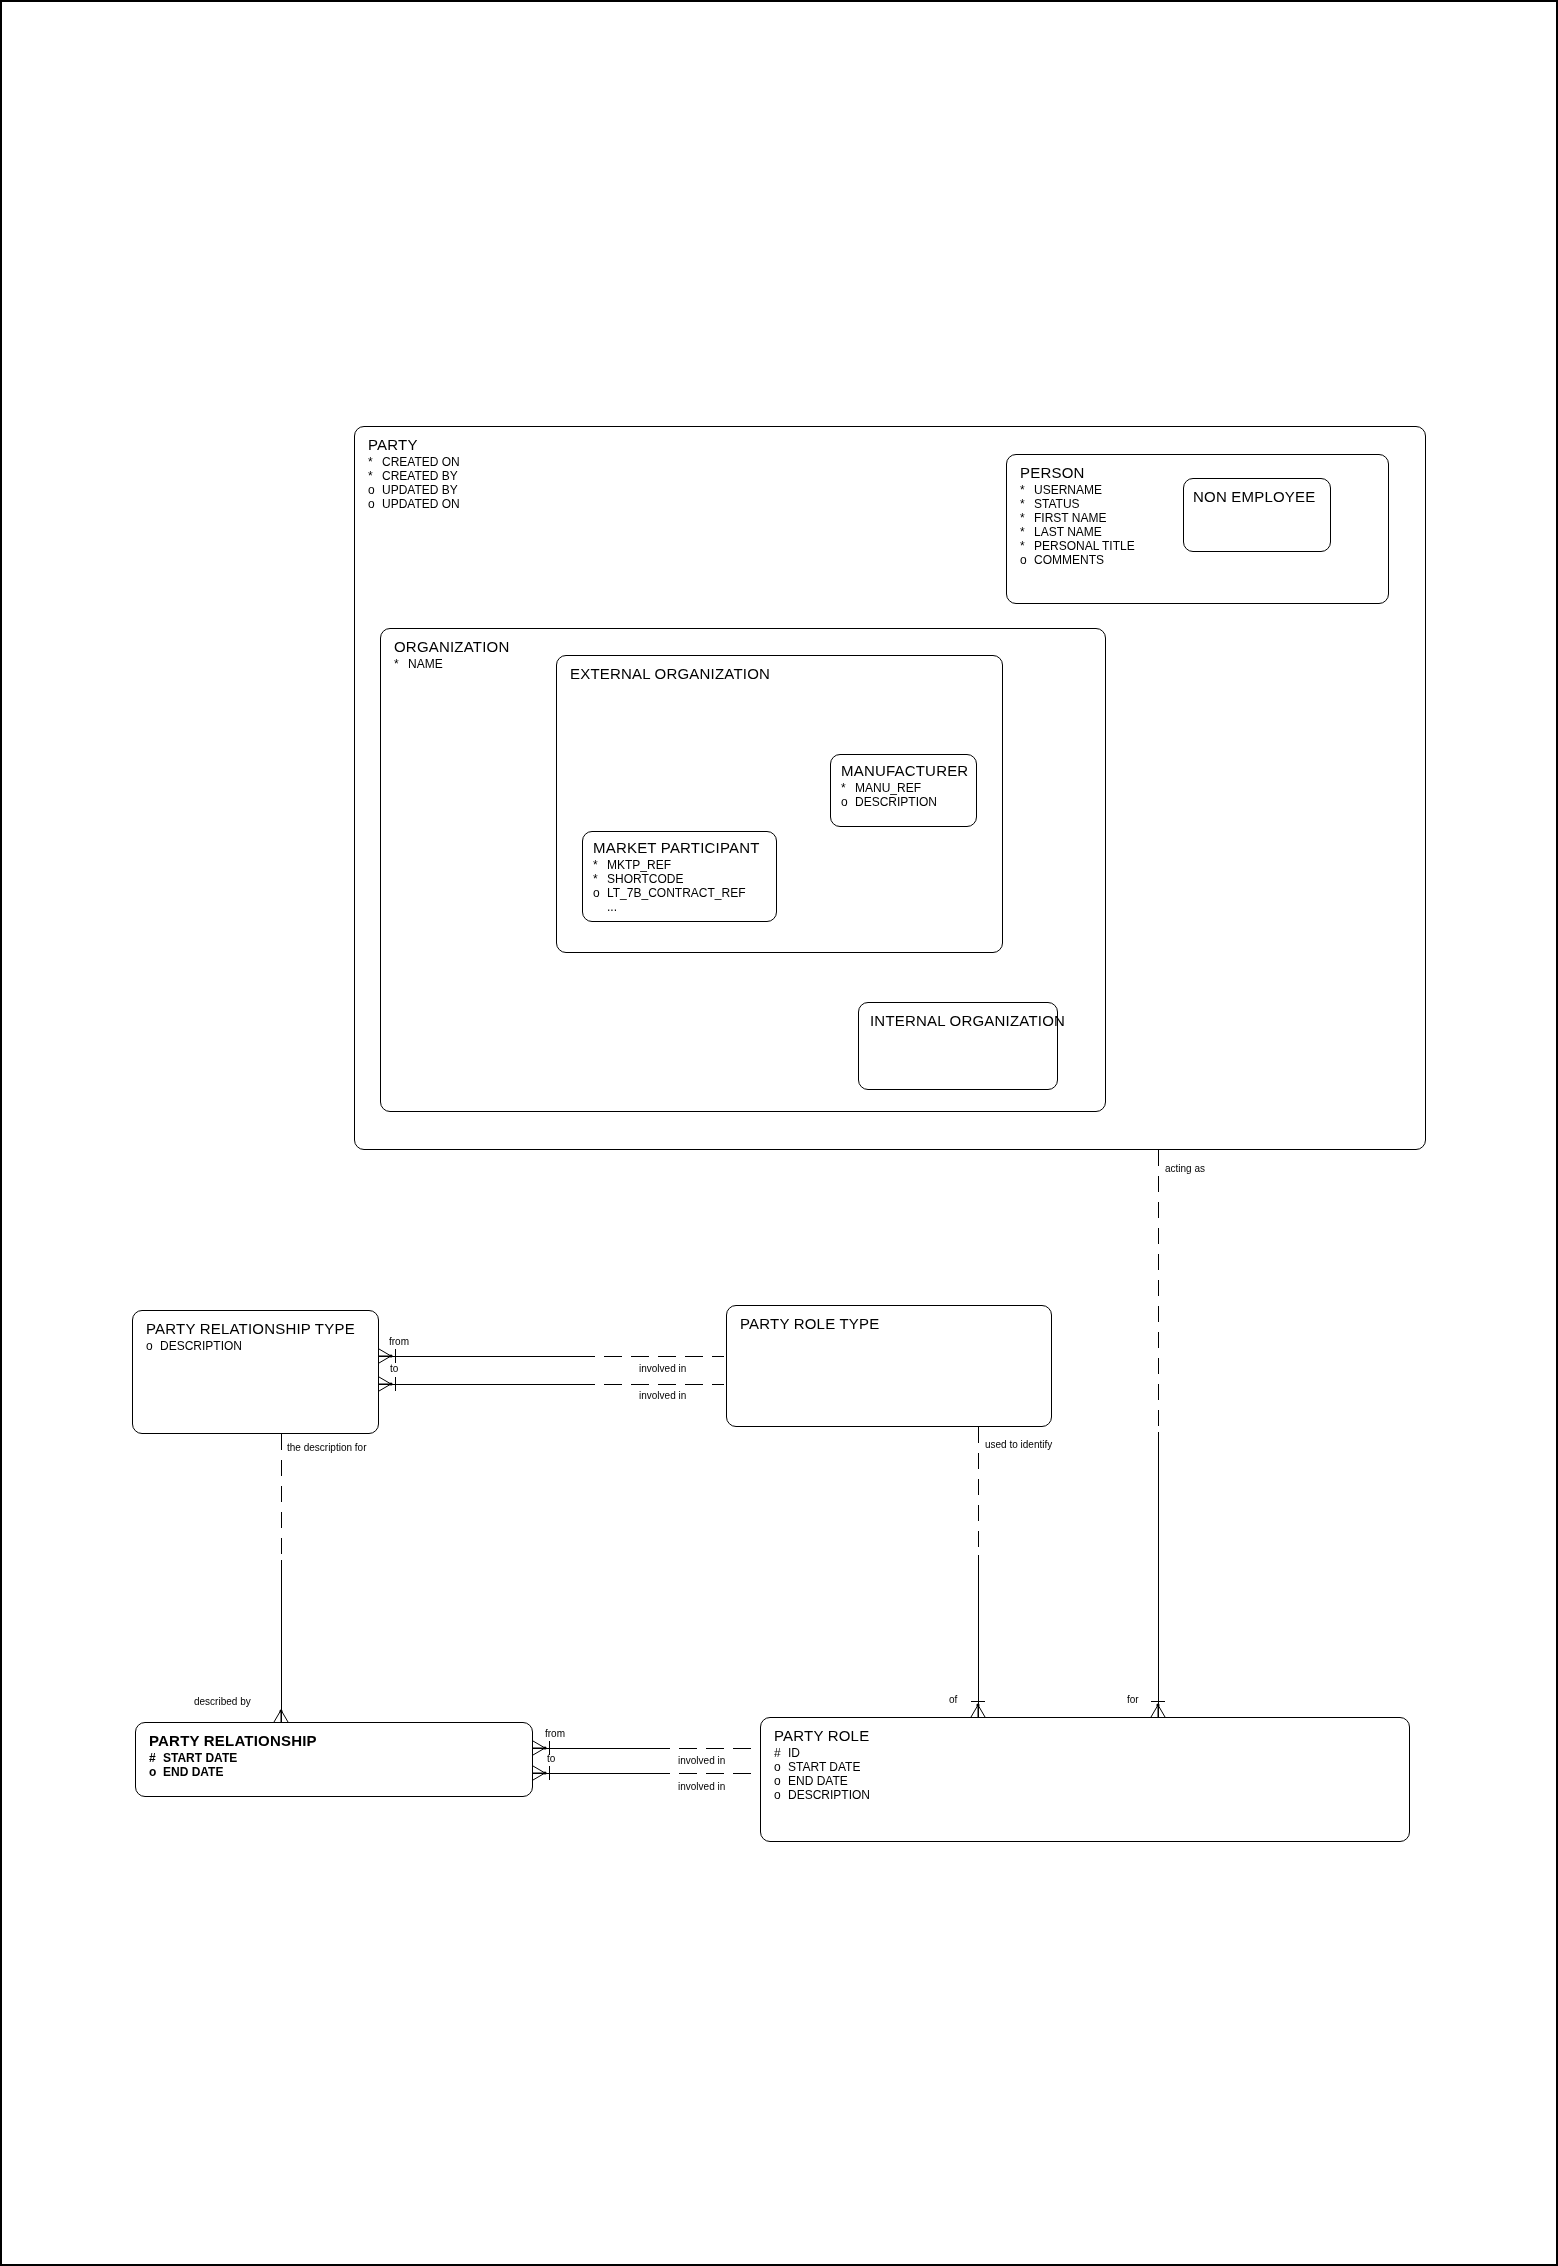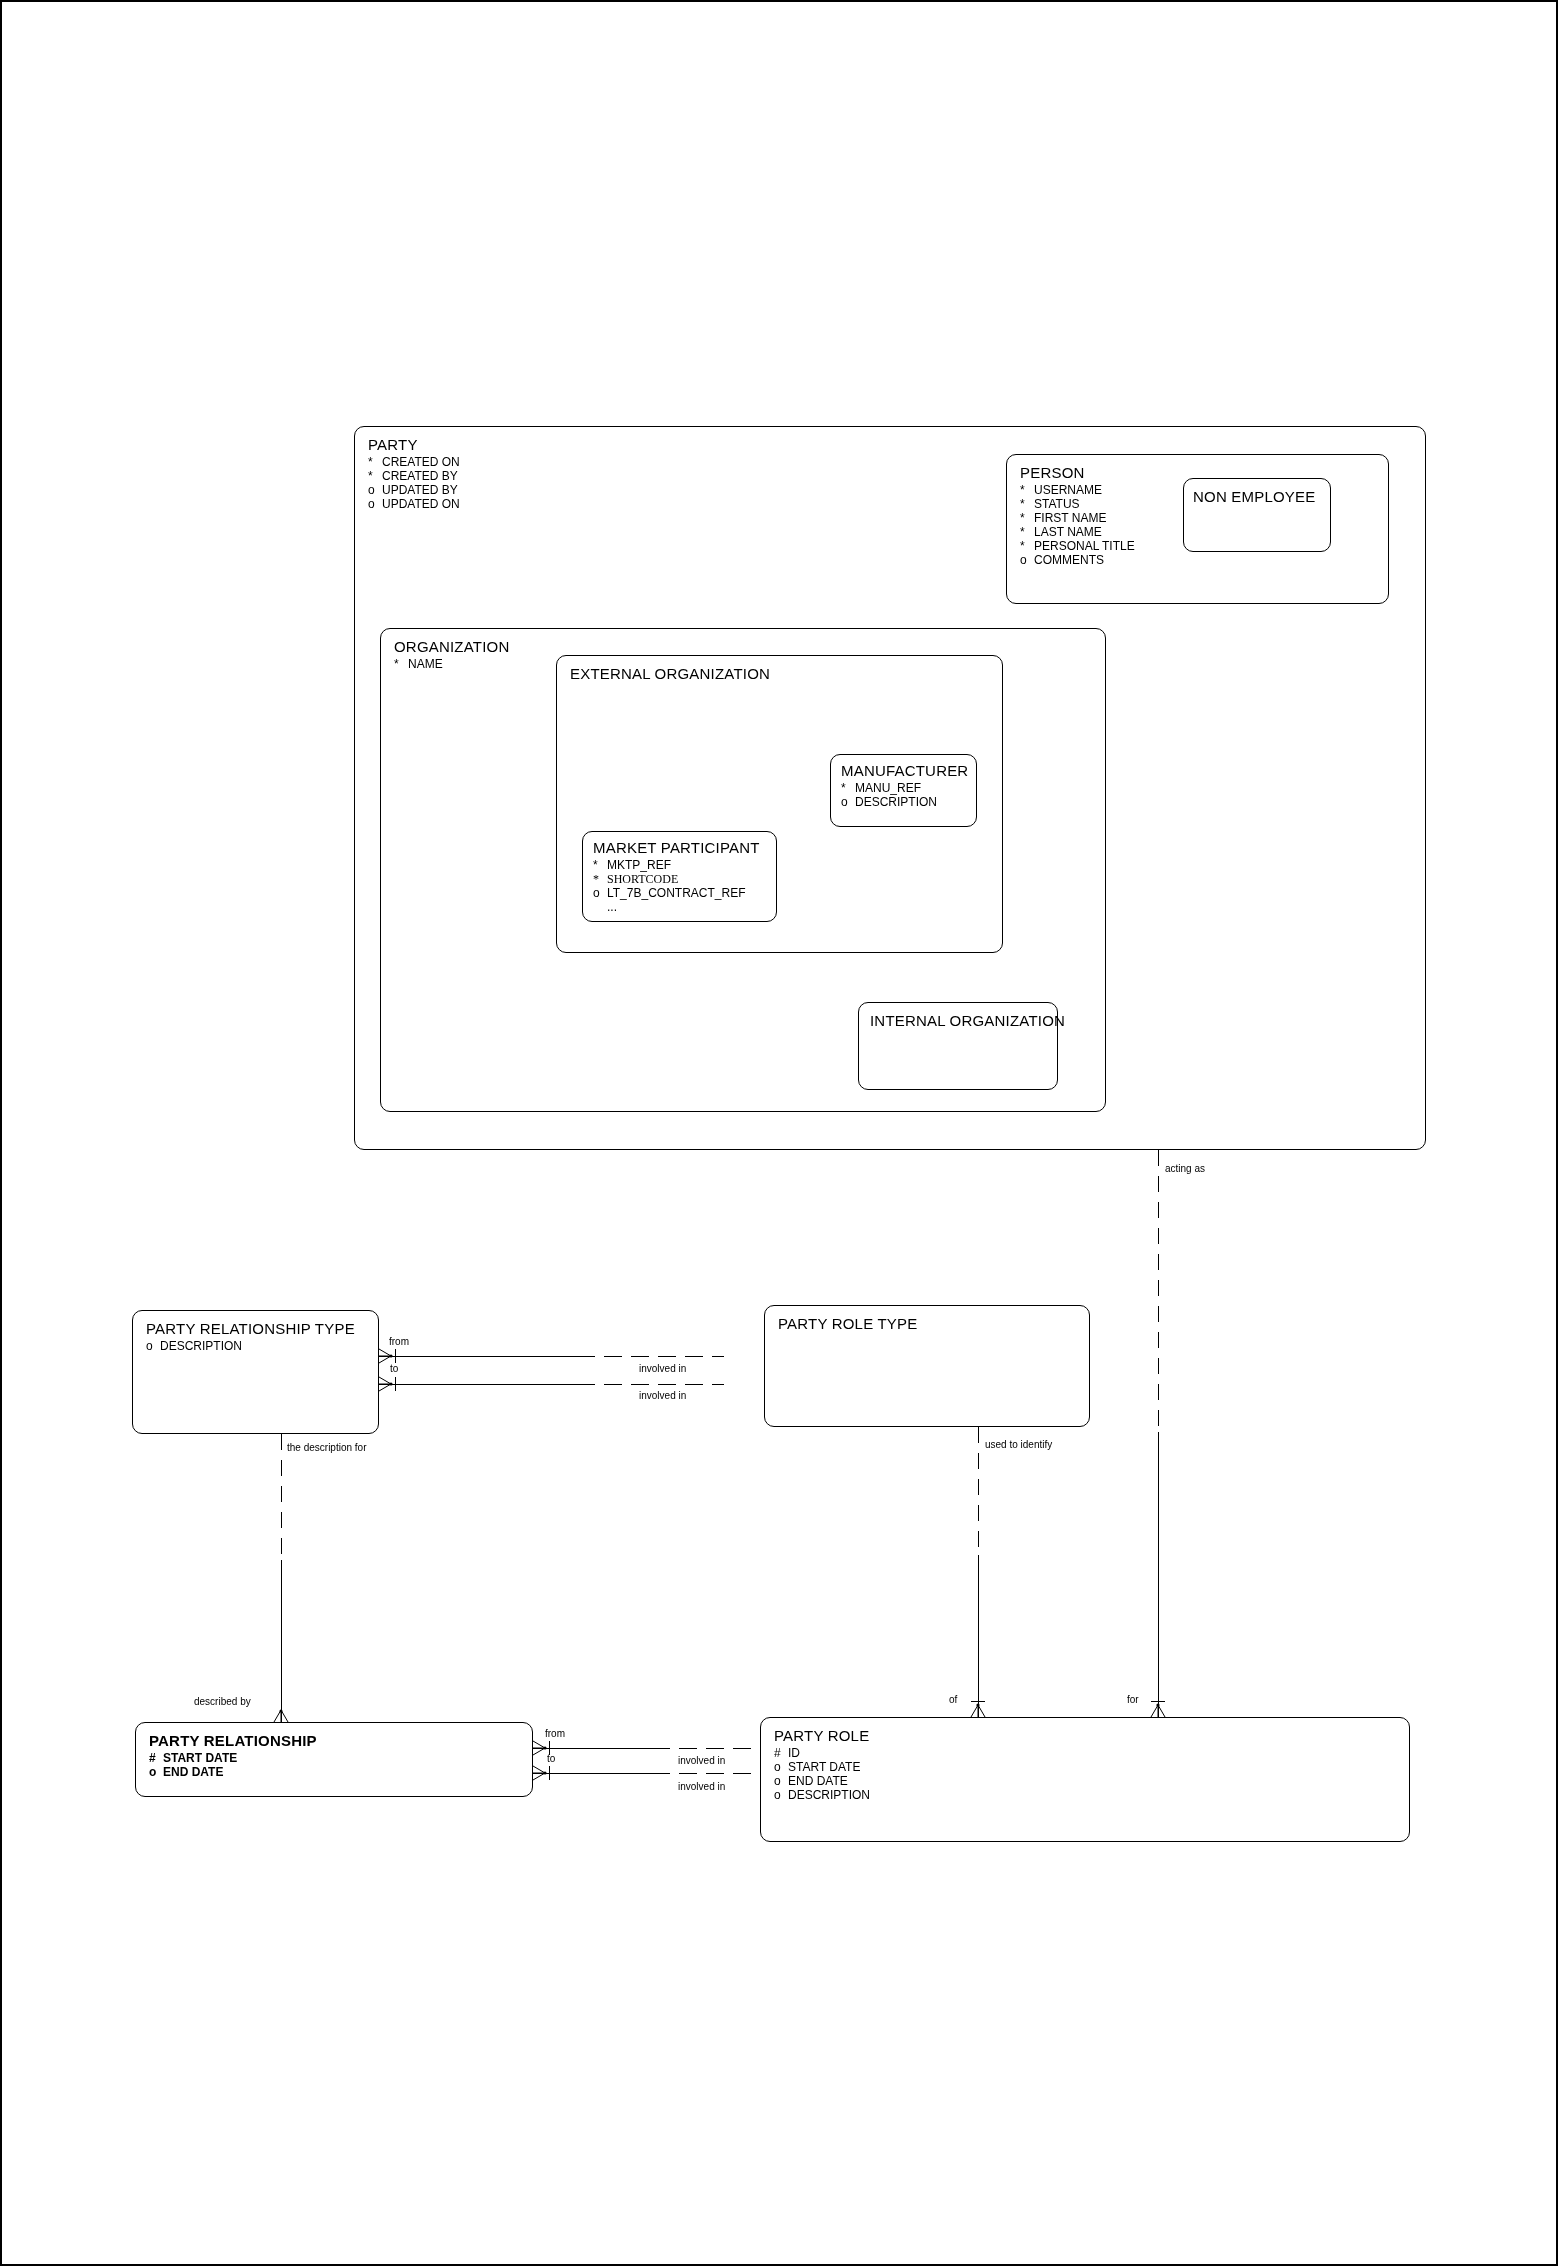--- a/index.html
+++ b/index.html
@@ -85,35 +85,35 @@
 
   <div class="entity" style="left:828px;top:752px;width:147px;height:73px;">
     <div class="etitle" style="padding-left:10px;padding-top:7px;">MANUFACTURER</div>
     <div class="attr" style="padding-left:10px;"><span class="p">*</span><span>MANU_REF</span></div>
     <div class="attr" style="padding-left:10px;"><span class="p">o</span><span>DESCRIPTION</span></div>
   </div>
 
   <div class="entity" style="left:580px;top:829px;width:195px;height:91px;">
     <div class="etitle" style="padding-left:10px;padding-top:7px;">MARKET PARTICIPANT</div>
     <div class="attr" style="padding-left:10px;"><span class="p">*</span><span>MKTP_REF</span></div>
-    <div class="attr" style="padding-left:10px;font-family:Liberation Serif, serif;"><span class="p">*</span><span>SHORTCODE</span></div>
+    <div class="attr" style="padding-left:10px;"><span class="p">*</span><span>SHORTCODE</span></div>
     <div class="attr" style="padding-left:10px;"><span class="p">o</span><span>LT_7B_CONTRACT_REF</span></div>
     <div class="attr" style="padding-left:10px;"><span class="p"></span><span>...</span></div>
   </div>
 
   <div class="entity" style="left:856px;top:1000px;width:200px;height:88px;">
     <div class="etitle" style="padding-left:11px;">INTERNAL ORGANIZATION</div>
   </div>
 
   <div class="entity" style="left:130px;top:1308px;width:247px;height:124px;">
     <div class="etitle">PARTY RELATIONSHIP TYPE</div>
     <div class="attr"><span class="p">o</span><span>DESCRIPTION</span></div>
   </div>
 
-  <div class="entity" style="left:762px;top:1303px;width:326px;height:122px;">
+  <div class="entity" style="left:724px;top:1303px;width:326px;height:122px;">
     <div class="etitle">PARTY ROLE TYPE</div>
   </div>
 
   <div class="entity" style="left:133px;top:1720px;width:398px;height:75px;font-weight:bold;">
     <div class="etitle">PARTY RELATIONSHIP</div>
     <div class="attr"><span class="p">#</span><span>START DATE</span></div>
     <div class="attr"><span class="p">o</span><span>END DATE</span></div>
   </div>
 
   <div class="entity" style="left:758px;top:1715px;width:650px;height:125px;">

